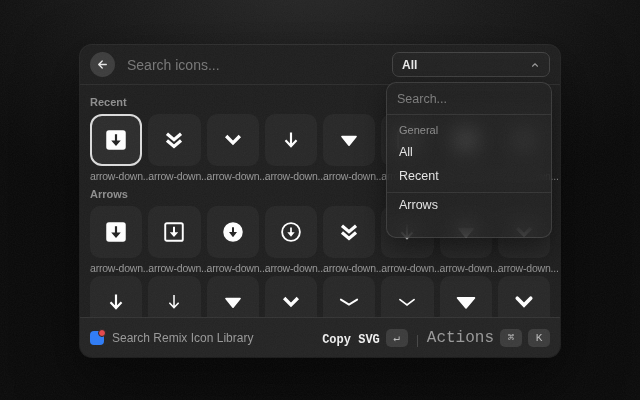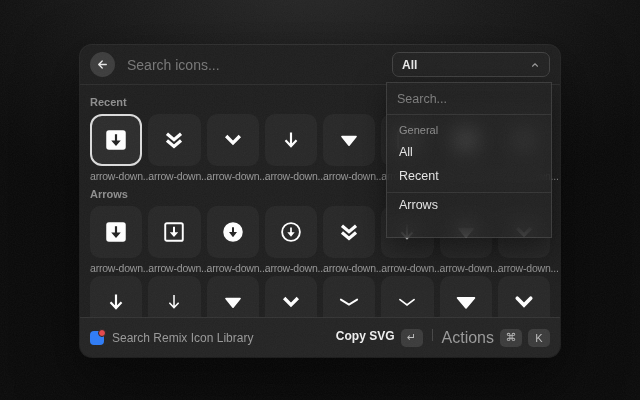--- a/index.html
+++ b/index.html
@@ -39,31 +39,31 @@
   .tile-label{margin-top:4px;font-size:10.5px;color:#979797;white-space:nowrap;
     overflow:visible;letter-spacing:-.2px;}
   
   .footer{position:absolute;left:0;right:0;bottom:0;height:40px;background:#242424;
     border-top:1px solid rgba(255,255,255,.08);display:flex;align-items:center;
     padding:0 10px;box-sizing:border-box;gap:8px;z-index:5;}
   .logo{width:14px;height:14px;border-radius:4px;background:#2f7cf6;position:relative;flex:0 0 auto;}
   .logo::after{content:"";position:absolute;right:-2px;top:-2px;width:6px;height:6px;
     border-radius:50%;background:#e5484d;border:1.5px solid #242424;}
   .footer-title{font-size:12px;color:#9a9a9a;flex:1;}
-  .footer-right{display:flex;align-items:flex-start;gap:6px;}
+  .footer-right{display:flex;align-items:flex-end;gap:6px;font-family:Liberation Mono, monospace;}
   .action-primary{font-size:12px;font-weight:700;color:#f0f0f0;}
   .action-secondary{font-size:16px;color:#9a9a9a;}
   .key-badge{min-width:12px;height:18px;padding:0 5px;border-radius:5px;
     background:rgba(255,255,255,.11);color:#bdbdbd;font-size:11px;display:inline-flex;
     align-items:center;justify-content:center;cursor:pointer;}
   .v-div{width:1px;height:12px;background:rgba(255,255,255,.16);margin:0 3px;}
   
   .dropdown{position:absolute;left:306px;top:37px;width:166px;height:156px;z-index:10;
     background:rgba(34,34,34,.78);-webkit-backdrop-filter:blur(10px);backdrop-filter:blur(10px);
-    border:1px solid rgba(255,255,255,.12);border-radius:0;box-sizing:border-box;
+    border:1px solid rgba(255,255,255,.12);border-radius:10px;box-sizing:border-box;
     overflow:hidden;box-shadow:0 10px 28px rgba(0,0,0,.5);}
   .dd-search{display:block;width:100%;box-sizing:border-box;background:transparent;border:none;
     outline:none;padding:9px 10px 8px;font:12.5px "Liberation Sans",sans-serif;color:#ddd;
     border-bottom:1px solid rgba(255,255,255,.09);}
   .dd-search::placeholder{color:#7d7d7d;}
   .dd-body{padding:2px 6px;}
   .dd-group-label{font-size:11px;color:#8c8c8c;padding:7px 6px 4px;}
   .dd-item{font-size:12.5px;color:#e5e5e5;padding:5px 6px;border-radius:7px;cursor:pointer;}
   .dd-divider{height:1px;background:rgba(255,255,255,.09);margin:4px -6px 0;}
   svg{display:block;}

